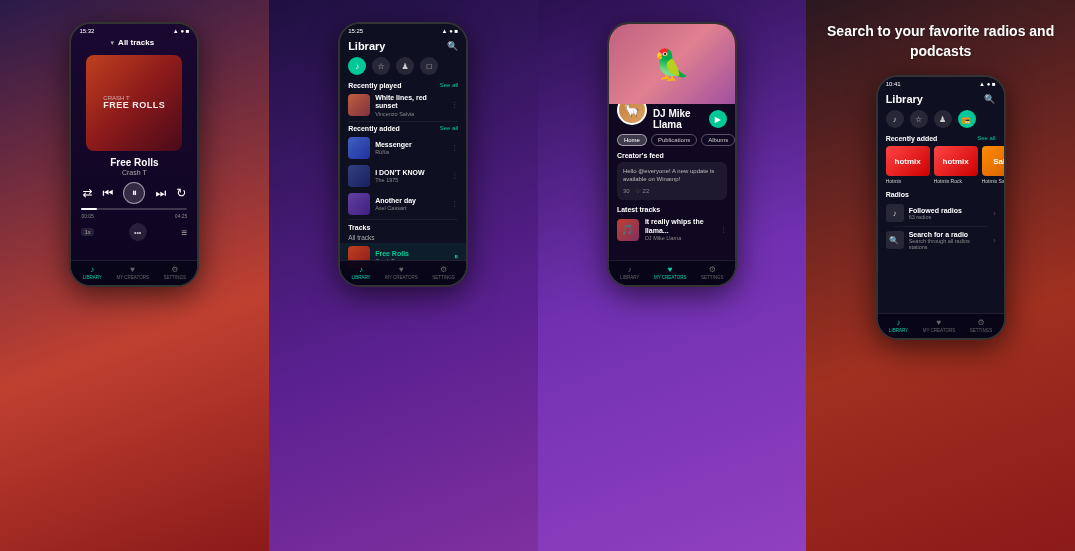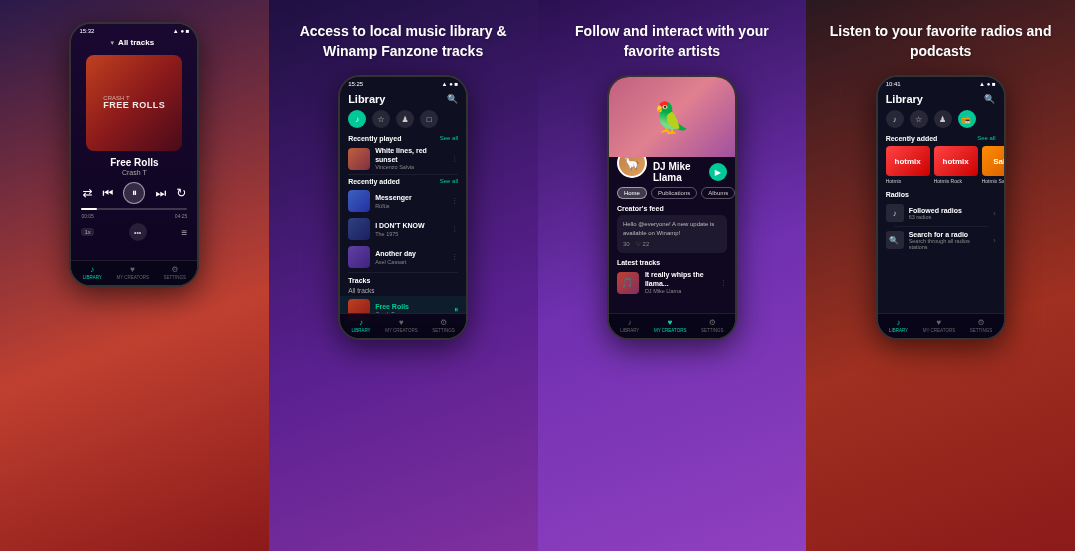--- a/index.html
+++ b/index.html
@@ -607,21 +607,20 @@
         <div class="nav-item">
           <span class="nav-icon">⚙</span>
           <span>SETTINGS</span>
         </div>
       </div>
     </div>
   </div>
 </div>
 
 <div class="panel panel-2">
-  <p class="panel-caption">Access to local music library &amp; Winamp Fanzone tracks</p>
   <div class="phone">
     <div class="phone-screen phone2-screen">
       <div class="status-bar">
         <span>15:25</span>
         <span>▲ ● ■</span>
       </div>
       <div class="lib-header">
         <span class="lib-title">Library</span>
         <span class="search-icon-sm">🔍</span>
       </div>
@@ -699,21 +698,20 @@
         <div class="nav-item">
           <span class="nav-icon">⚙</span>
           <span>SETTINGS</span>
         </div>
       </div>
     </div>
   </div>
 </div>
 
 <div class="panel panel-3">
-  <p class="panel-caption">Follow and interact with your favorite artists</p>
   <div class="phone">
     <div class="phone-screen phone3-screen">
       <div class="artist-cover">
 
         <div class="artist-cover-inner">🦜</div>
       </div>
       <div class="artist-avatar-row">
         <div class="artist-avatar">🦙</div>
         <span class="artist-name">DJ Mike Llama</span>
         <div class="play-green-btn">▶</div>
@@ -754,21 +752,21 @@
         <div class="nav-item">
           <span class="nav-icon">⚙</span>
           <span>SETTINGS</span>
         </div>
       </div>
     </div>
   </div>
 </div>
 
 <div class="panel panel-4">
-  <p class="panel-caption">Listen to your favorite radios and podcasts</p>
+  <p class="panel-caption">Search to your favorite radios and podcasts</p>
   <div class="phone">
     <div class="phone-screen phone4-screen">
       <div class="status-bar">
         <span>10:41</span>
         <span>▲ ● ■</span>
       </div>
       <div class="lib-header">
         <span class="lib-title">Library</span>
         <span class="search-icon-sm">🔍</span>
       </div>

